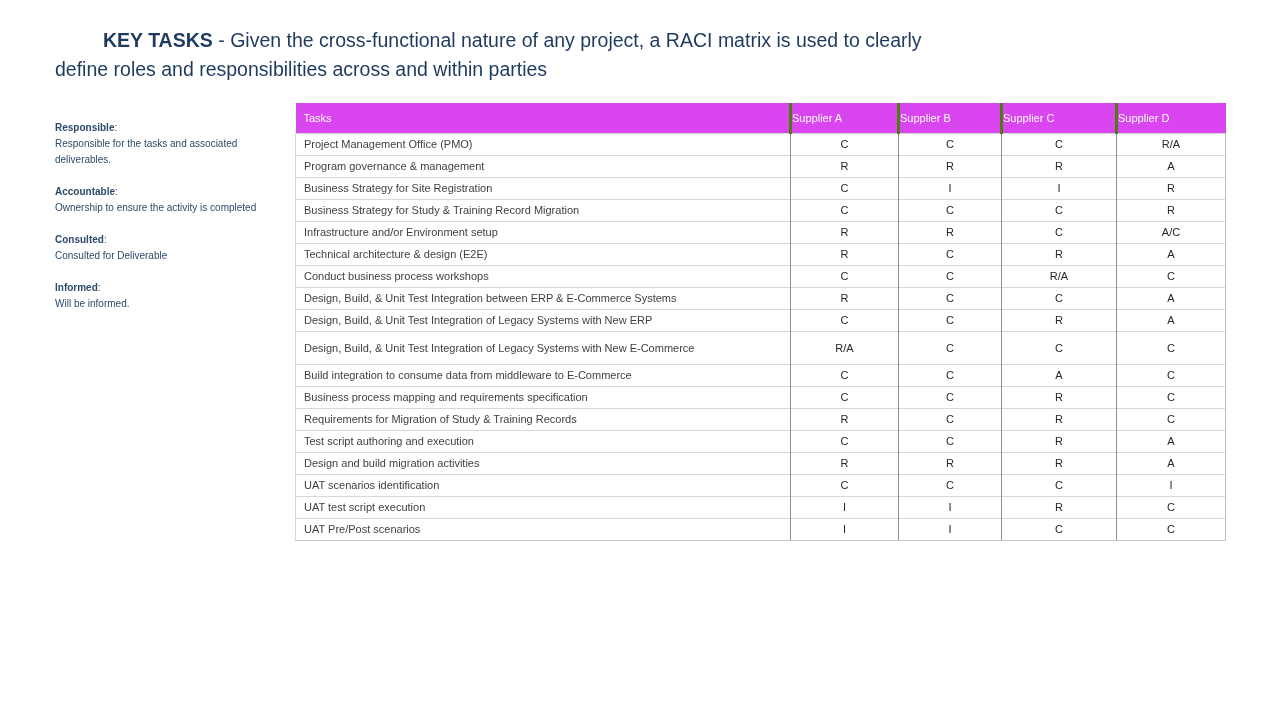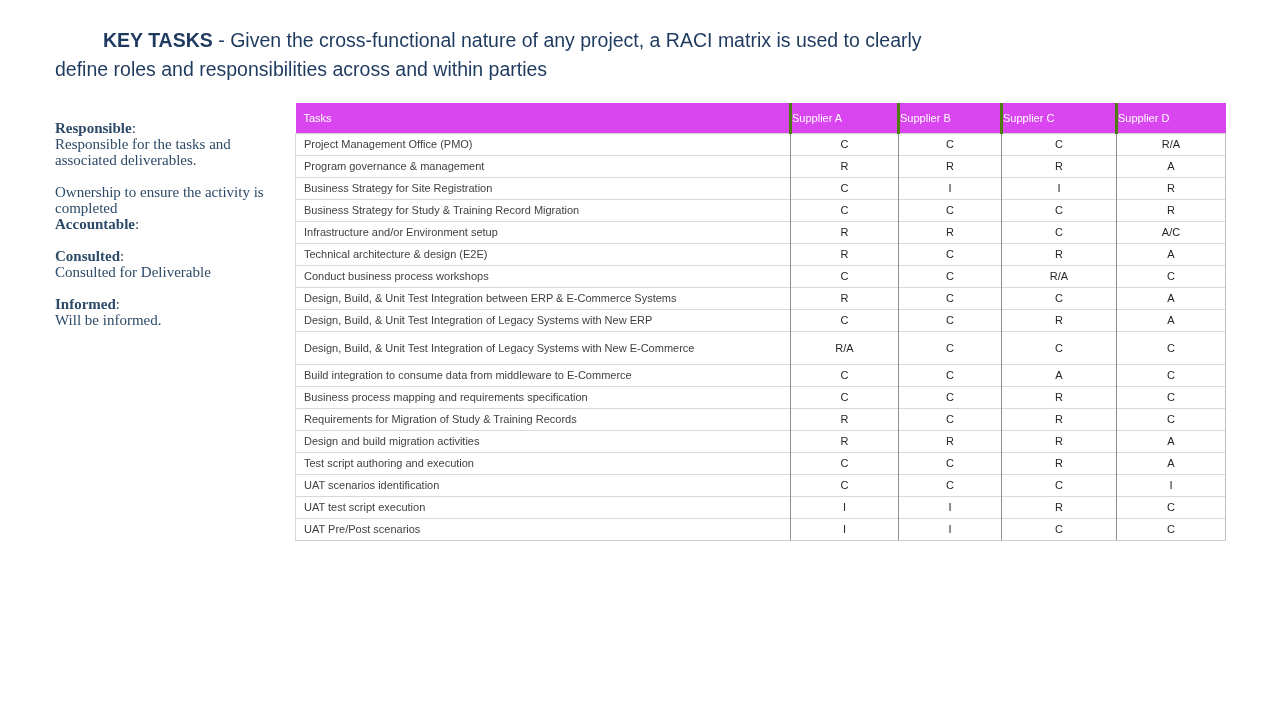--- a/index.html
+++ b/index.html
@@ -23,23 +23,22 @@
     font-weight: 400;
   }
   .title-bold { font-weight: 700; margin-left: 48px; }
 
   
   .legend {
     position: absolute;
     left: 55px; top: 120px;
     width: 232px;
     color: #2d4a68;
-    font-size: 15px;
+    font-size: 10px;
     line-height: 16px;
-    font-family: Liberation Serif, serif;
   }
   .legend-group { margin-bottom: 16px; }
   .legend-term { font-weight: 700; }
 
   
   .raci-table {
     position: absolute;
     left: 295px; top: 103px;
     width: 930px;
     border-collapse: collapse;
@@ -89,22 +88,22 @@
   <div class="title">
     <span class="title-bold">KEY TASKS</span><span> - Given the cross-functional nature of any project, a RACI matrix is used to clearly define roles and responsibilities across and within parties</span>
   </div>
 
   <div class="legend" id="legend">
       <div class="legend-group">
         <div><span class="legend-term">Responsible</span>:</div>
         <div>Responsible for the tasks and associated deliverables.</div>
       </div>
       <div class="legend-group">
+        <div><span class="legend-term">Accountable</span>:</div>
         <div>Ownership to ensure the activity is completed</div>
-        <div><span class="legend-term">Accountable</span>:</div>
       </div>
       <div class="legend-group">
         <div><span class="legend-term">Consulted</span>:</div>
         <div>Consulted for Deliverable</div>
       </div>
       <div class="legend-group">
         <div><span class="legend-term">Informed</span>:</div>
         <div>Will be informed.</div>
       </div>
     </div>
@@ -212,30 +211,30 @@
           <td class="raci-cell">C</td>
         </tr>
         <tr>
           <td class="task-cell">Requirements for Migration of Study &amp; Training Records</td>
           <td class="raci-cell">R</td>
           <td class="raci-cell">C</td>
           <td class="raci-cell">R</td>
           <td class="raci-cell">C</td>
         </tr>
         <tr>
+          <td class="task-cell">Test script authoring and execution</td>
+          <td class="raci-cell">C</td>
+          <td class="raci-cell">C</td>
+          <td class="raci-cell">R</td>
+          <td class="raci-cell">A</td>
+        </tr>
+        <tr>
           <td class="task-cell">Design and build migration activities</td>
           <td class="raci-cell">R</td>
           <td class="raci-cell">R</td>
-          <td class="raci-cell">R</td>
-          <td class="raci-cell">A</td>
-        </tr>
-        <tr>
-          <td class="task-cell">Test script authoring and execution</td>
-          <td class="raci-cell">C</td>
-          <td class="raci-cell">C</td>
           <td class="raci-cell">R</td>
           <td class="raci-cell">A</td>
         </tr>
         <tr>
           <td class="task-cell">UAT scenarios identification</td>
           <td class="raci-cell">C</td>
           <td class="raci-cell">C</td>
           <td class="raci-cell">C</td>
           <td class="raci-cell">I</td>
         </tr>

